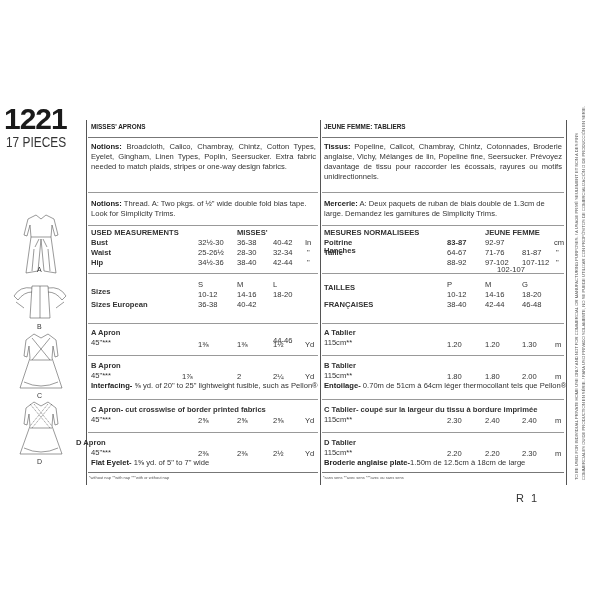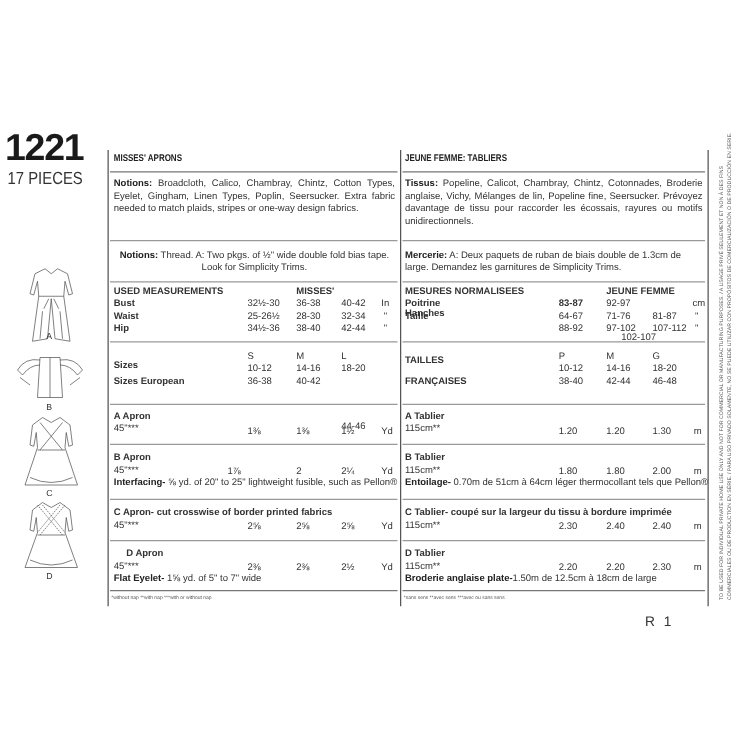--- a/index.html
+++ b/index.html
@@ -74,21 +74,21 @@
 <div class="vline" style="left:566px;top:120px;height:365px;"></div>
 
 <div class="sec-title" style="left:91px;top:122px;"><span class="narrow">MISSES' APRONS</span></div>
 <div class="hline" style="left:88px;top:137px;width:230px;background:#777;"></div>
 
 <div class="para" style="left:91px;top:142px;width:225px;">
   <span class="b">Notions:</span> <span>Broadcloth, Calico, Chambray, Chintz, Cotton Types, Eyelet, Gingham, Linen Types, Poplin, Seersucker. Extra fabric needed to match plaids, stripes or one-way design fabrics.</span>
 </div>
 <div class="hline" style="left:88px;top:192px;width:230px;"></div>
 
-<div class="para" style="left:91px;top:199px;width:225px;text-align:center;">
+<div class="para" style="left:91px;top:199px;width:225px;text-align:left;">
   <span class="b">Notions:</span> <span>Thread. A: Two pkgs. of ½" wide double fold bias tape. Look for Simplicity Trims.</span>
 </div>
 <div class="hline" style="left:88px;top:225px;width:230px;"></div>
 
 <div class="row head" style="left:91px;top:228px;">USED MEASUREMENTS</div>
 <div class="row head" style="left:237px;top:228px;">MISSES'</div>
 
 <div class="row b" style="left:91px;top:238px;">Bust</div>
 <div class="row" style="left:198px;top:238px;">32½-30</div>
 <div class="row" style="left:237px;top:238px;">36-38</div>
@@ -139,21 +139,21 @@
 <div class="hline" style="left:88px;top:399px;width:230px;"></div>
 
 <div class="row b" style="left:91px;top:405px;">C Apron- cut crosswise of border printed fabrics</div>
 <div class="row" style="left:91px;top:415px;">45"***</div>
 <div class="row" style="left:198px;top:416px;">2⅝</div>
 <div class="row" style="left:237px;top:416px;">2⅝</div>
 <div class="row" style="left:273px;top:416px;">2⅝</div>
 <div class="row" style="left:305px;top:416px;">Yd</div>
 <div class="hline" style="left:88px;top:432px;width:230px;"></div>
 
-<div class="row b" style="left:101px;top:438px;">D Apron</div>
+<div class="row b" style="left:76px;top:438px;">D Apron</div>
 <div class="row" style="left:91px;top:448px;">45"***</div>
 <div class="row" style="left:198px;top:449px;">2⅜</div>
 <div class="row" style="left:237px;top:449px;">2⅜</div>
 <div class="row" style="left:273px;top:449px;">2½</div>
 <div class="row" style="left:305px;top:449px;">Yd</div>
 <div class="row" style="left:91px;top:458px;"><span class="b">Flat Eyelet-</span> <span>1⅝ yd. of 5" to 7" wide</span></div>
 <div class="hline" style="left:88px;top:472px;width:230px;background:#777;"></div>
 <div class="footnote" style="left:89px;top:475px;">*without nap   **with nap   ***with or without nap</div>
 
 <div class="sec-title" style="left:324px;top:122px;"><span class="narrow">JEUNE FEMME: TABLIERS</span></div>

